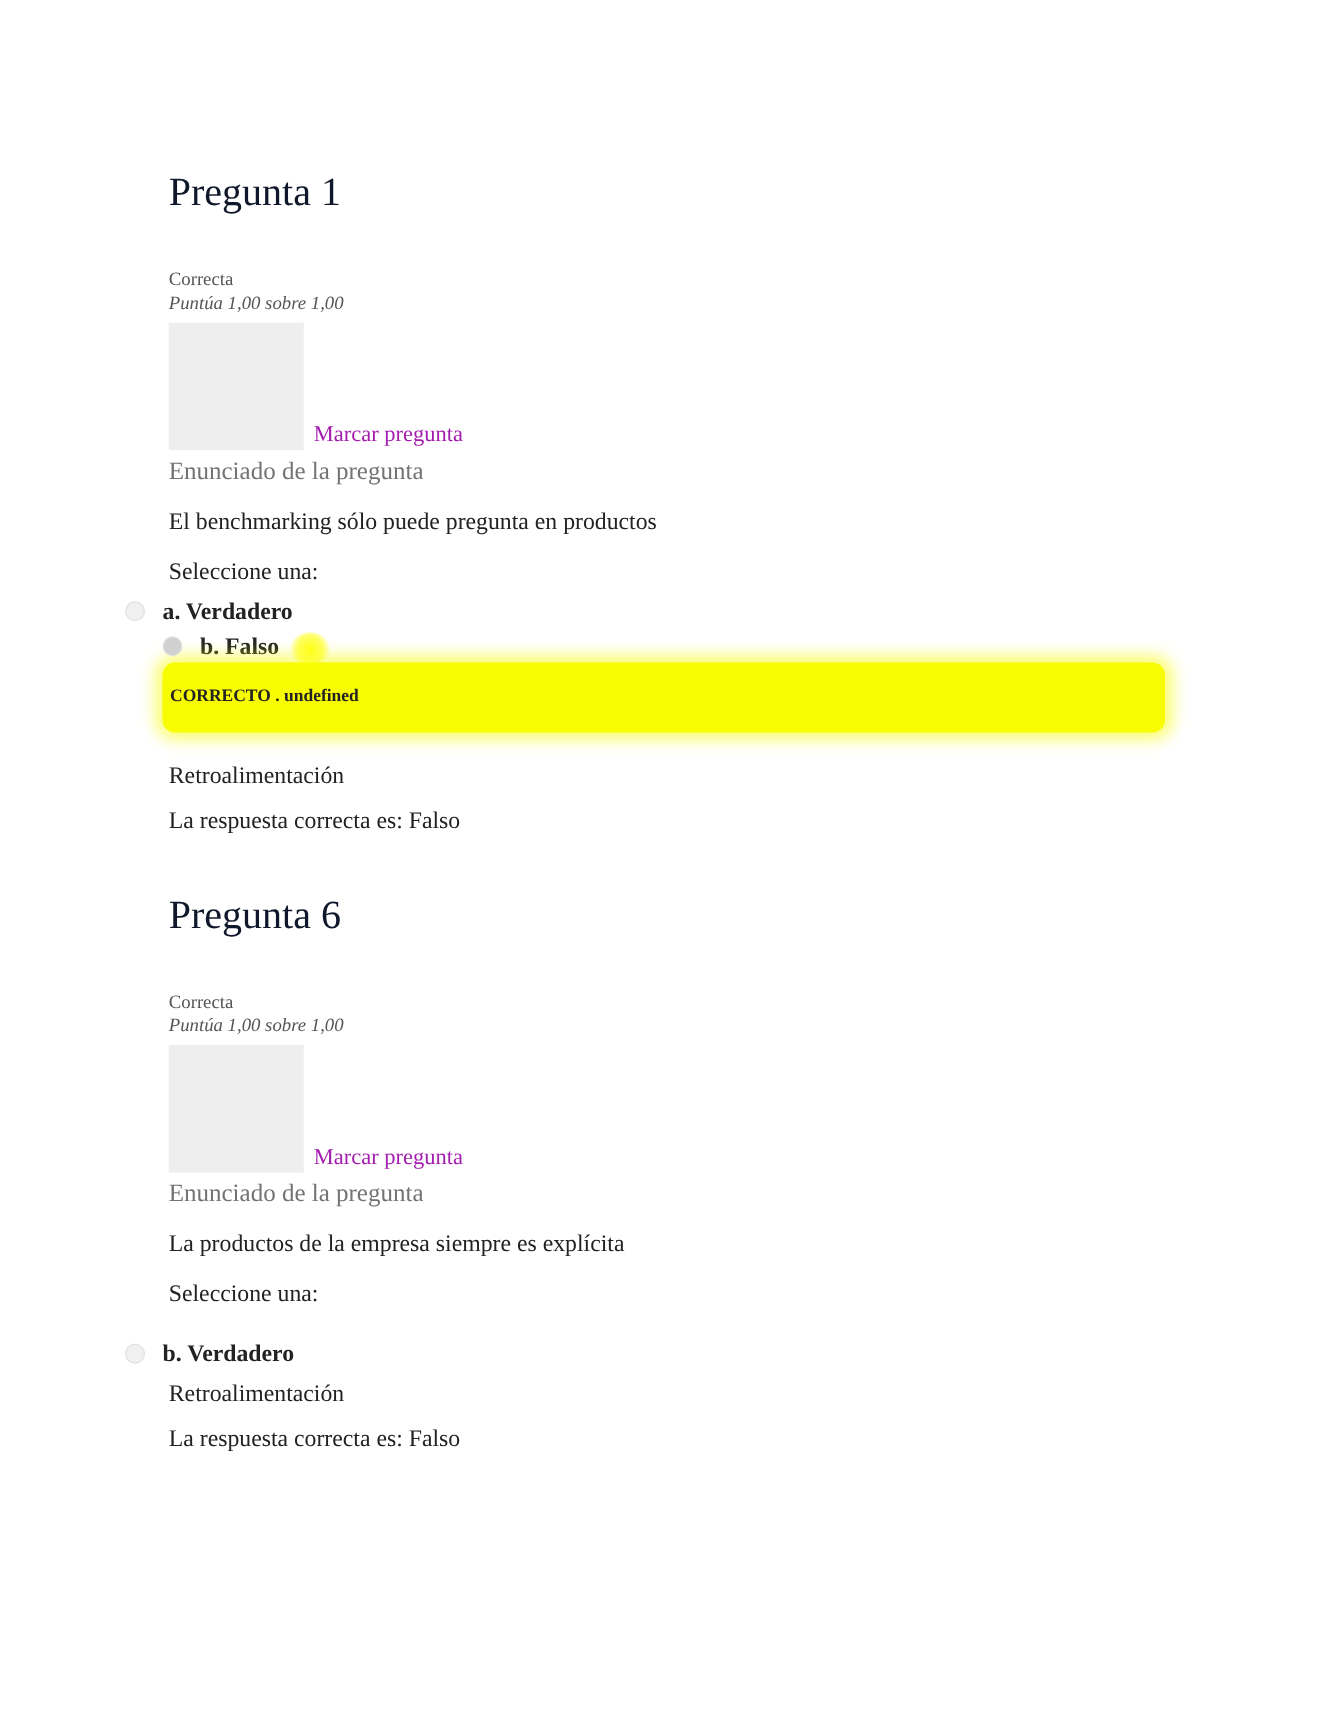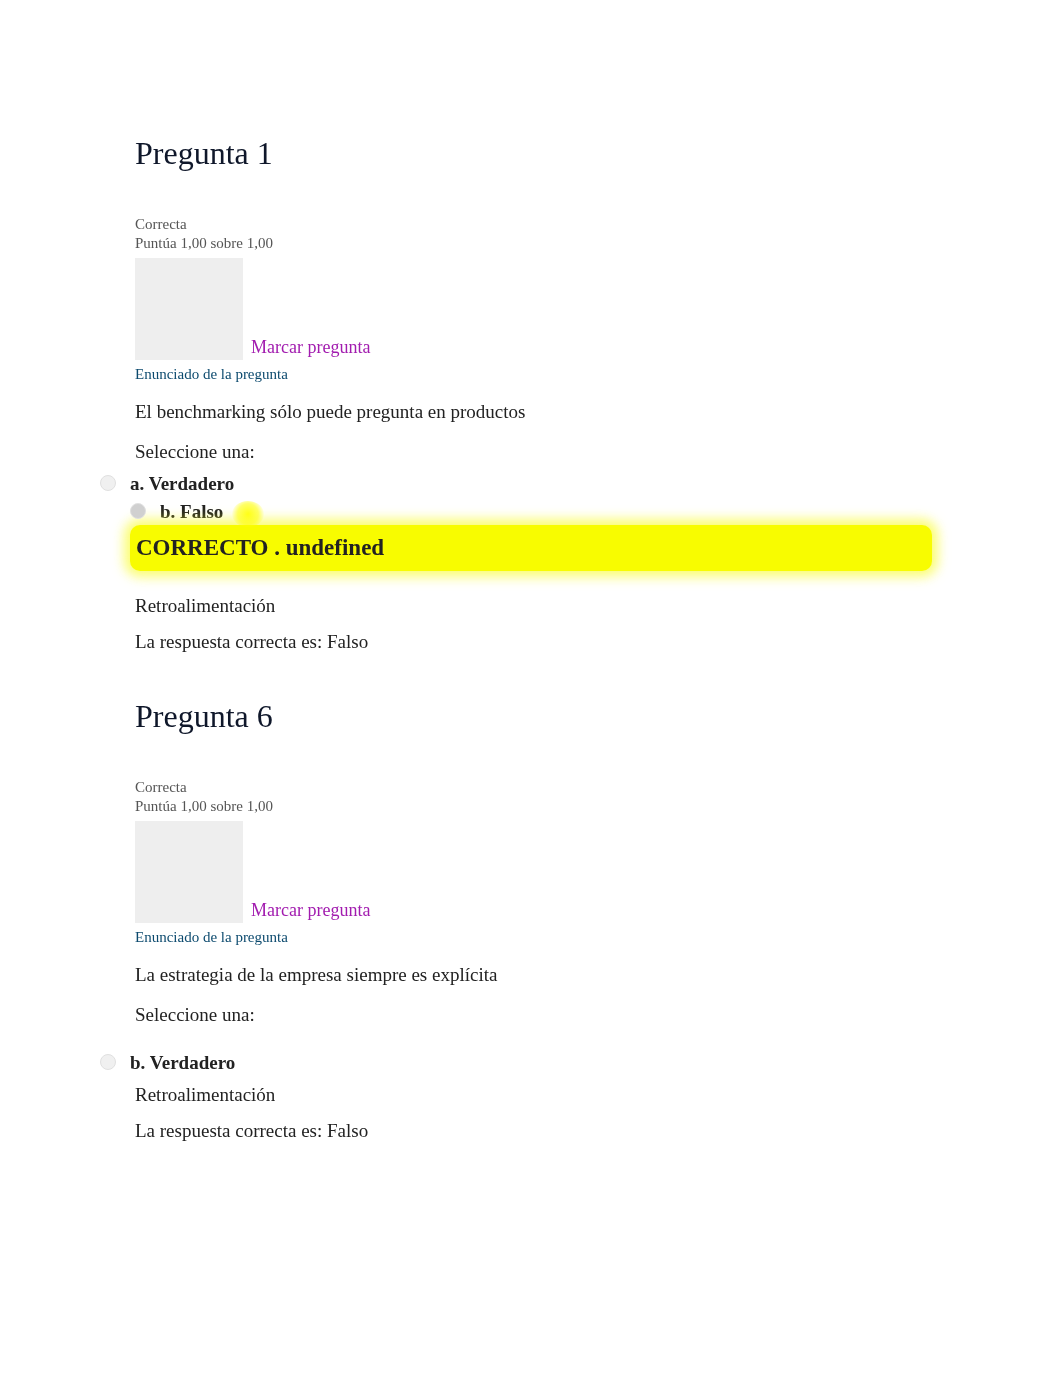--- a/index.html
+++ b/index.html
@@ -28,20 +28,21 @@
     }
     .status-line {
       font-size: 15px;
       color: #555;
       line-height: 1.4;
     }
     .score-line {
       font-size: 15px;
       color: #555;
       margin-bottom: 6px;
+      font-style: italic;
     }
     .flag-placeholder {
       width: 108px;
       height: 102px;
       background: #eeeeee;
       display: inline-block;
       vertical-align: bottom;
       margin-bottom: 2px;
     }
     .flag-row {
@@ -49,22 +50,22 @@
       align-items: flex-end;
       gap: 8px;
       margin-bottom: 4px;
     }
     .flag-label {
       font-size: 18px;
       color: #a21caf;
       padding-bottom: 4px;
     }
     .statement-header {
-      font-size: 15px;
-      color: #0c4a6e;
+      font-size: 20px;
+      color: #737373;
       margin-bottom: 18px;
     }
     .question-text {
       font-size: 19px;
       color: #222;
       margin-bottom: 18px;
     }
     .select-one {
       font-size: 19px;
       color: #222;
@@ -113,23 +114,23 @@
       width: 32px;
       height: 26px;
       background: radial-gradient(circle, rgba(255,255,0,0.9) 0%, rgba(255,255,0,0.6) 50%, rgba(255,255,0,0) 80%);
       border-radius: 50%;
     }
     .option-block-correct {
       margin-left: -5px;
     }
     .highlight-bar {
       background: #f8fc00;
-      font-size: 23px;
-      color: #222;
-      padding: 10px 6px;
+      font-size: 14px;
+      color: #222;
+      padding: 20px 6px;
       border-radius: 10px;
       margin-top: 0;
       margin-bottom: 14px;
       box-shadow: 0 0 12px 6px rgba(248,252,0,0.55);
       display: inline-block;
       width: calc(100% + 5px);
     }
     .feedback-header {
       font-size: 19px;
       color: #222;
@@ -192,21 +193,21 @@
 
     <div class="status-line">Correcta</div>
     <div class="score-line">Puntúa 1,00 sobre 1,00</div>
 
     <div class="flag-row">
       <div class="flag-placeholder"></div>
       <div class="flag-label">Marcar pregunta</div>
     </div>
 
     <div class="statement-header">Enunciado de la pregunta</div>
-    <div class="question-text">La estrategia de la empresa siempre es explícita</div>
+    <div class="question-text">La productos de la empresa siempre es explícita</div>
     <div class="select-one">Seleccione una:</div>
 
 
     <div class="spacer-row"></div>
 
     <div class="option-row">
       <span class="radio"></span>
       <span class="option-text">
         <span>b.</span>
         <span>Verdadero</span>

